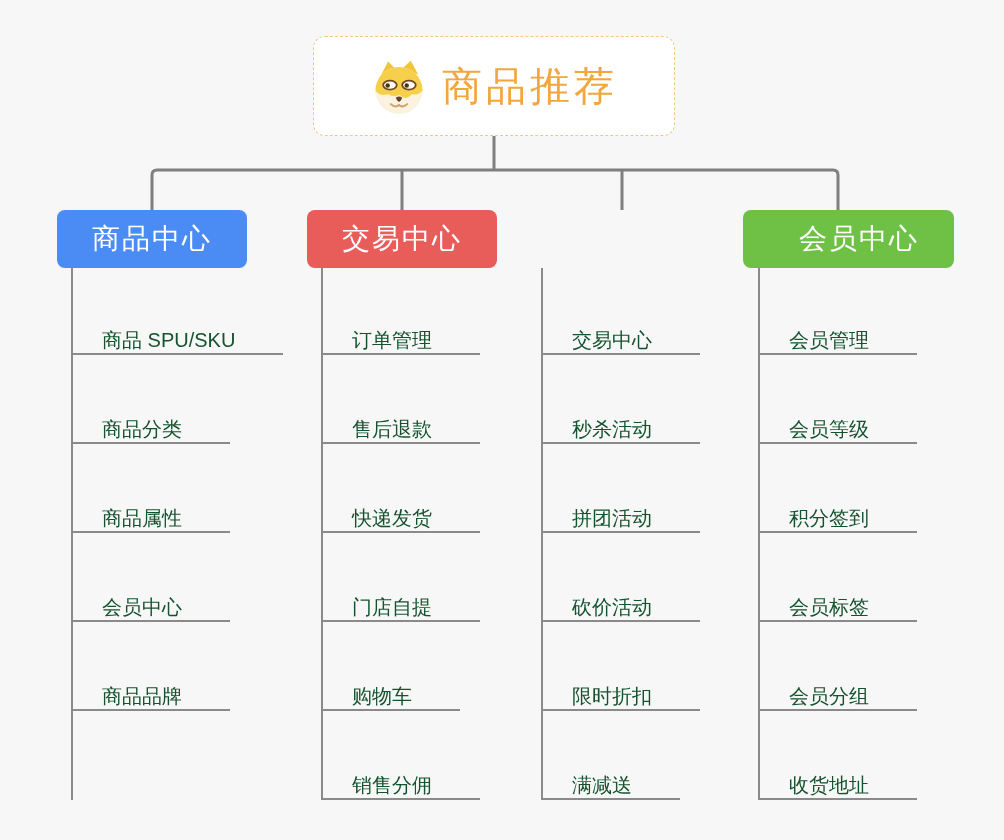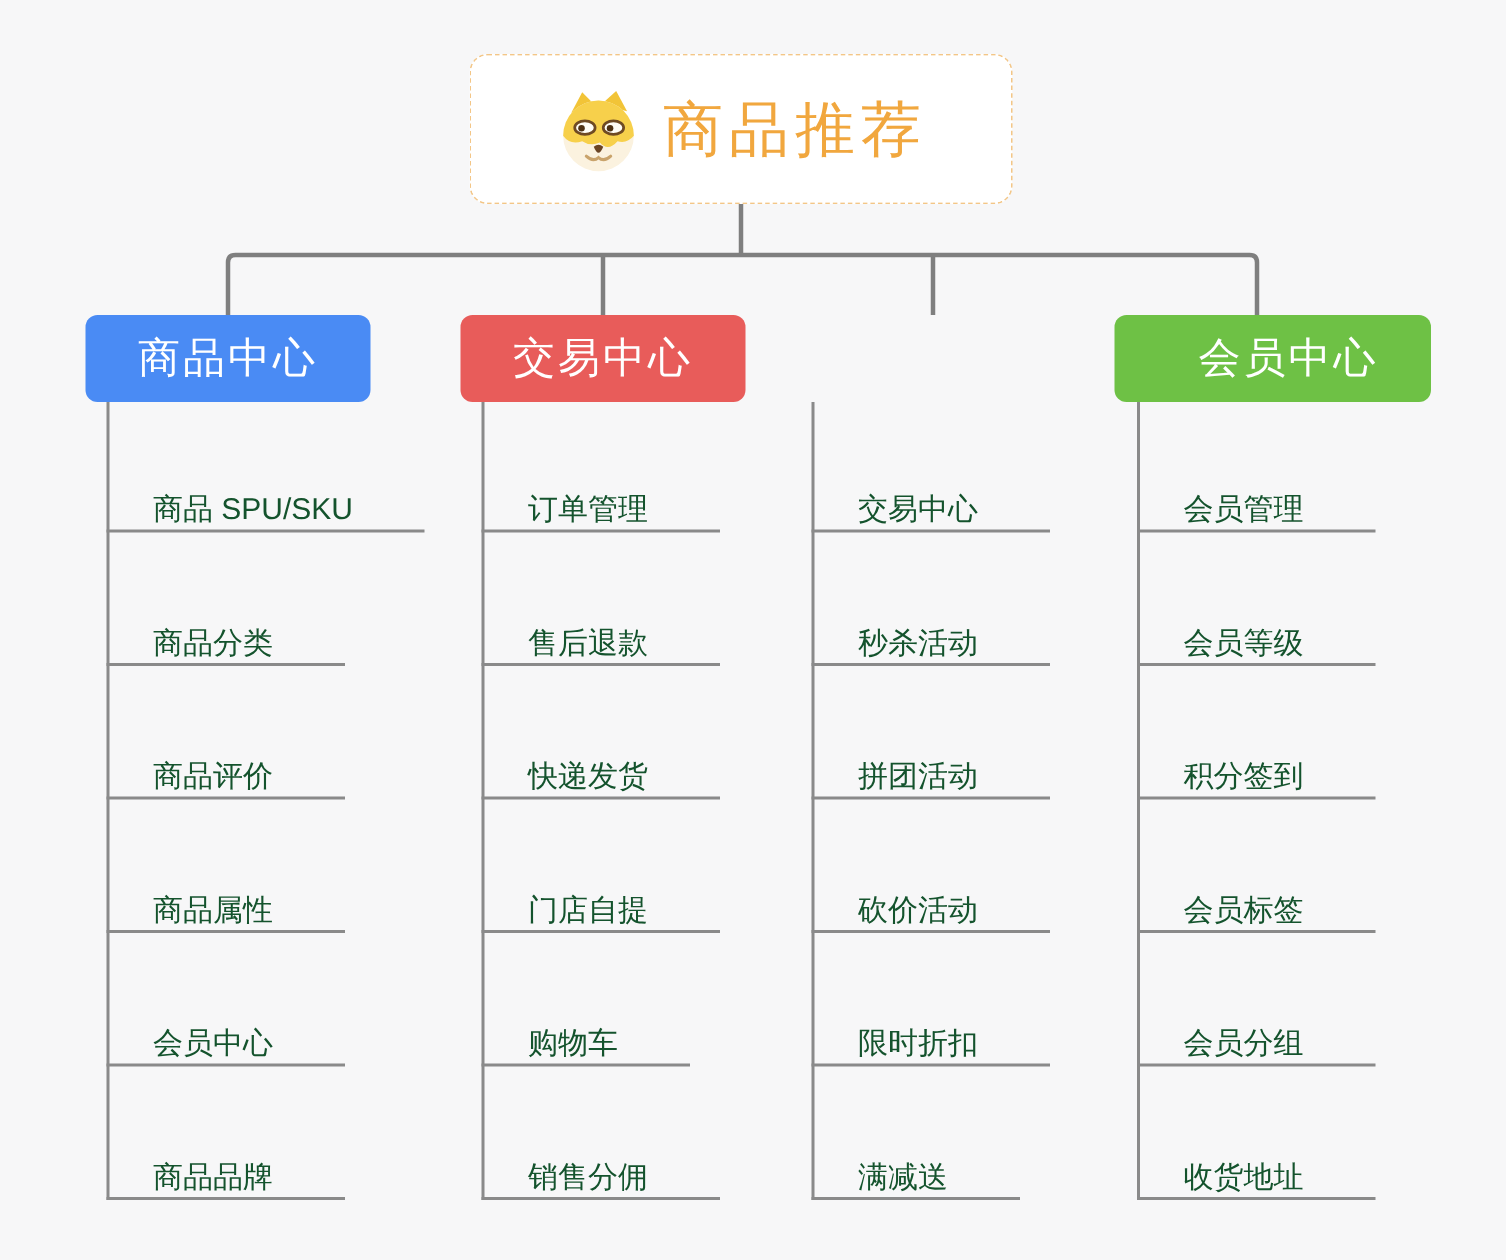--- a/index.html
+++ b/index.html
@@ -106,21 +106,20 @@
     <span>交易中心</span>
   </div>
   <div class="branch-node b3">
     <span>会员中心</span>
   </div>
 
   <div class="column c0">
     <div class="vline"></div>
     <div class="leaf"><span>商品 SPU/SKU</span></div>
     <div class="leaf"><span>商品分类</span></div>
-    <div class="leaf"><span>商品评价</span></div>
     <div class="leaf"><span>商品属性</span></div>
     <div class="leaf"><span>会员中心</span></div>
     <div class="leaf"><span>商品品牌</span></div>
   </div>
 
   <div class="column c1">
     <div class="vline"></div>
     <div class="leaf"><span>订单管理</span></div>
     <div class="leaf"><span>售后退款</span></div>
     <div class="leaf"><span>快递发货</span></div>

